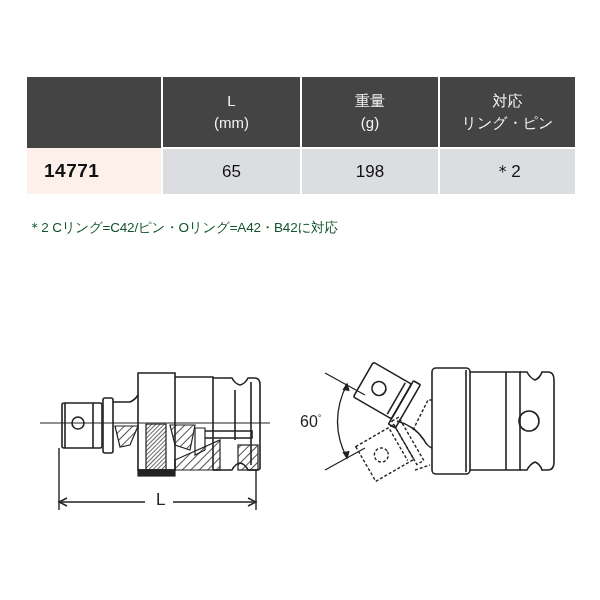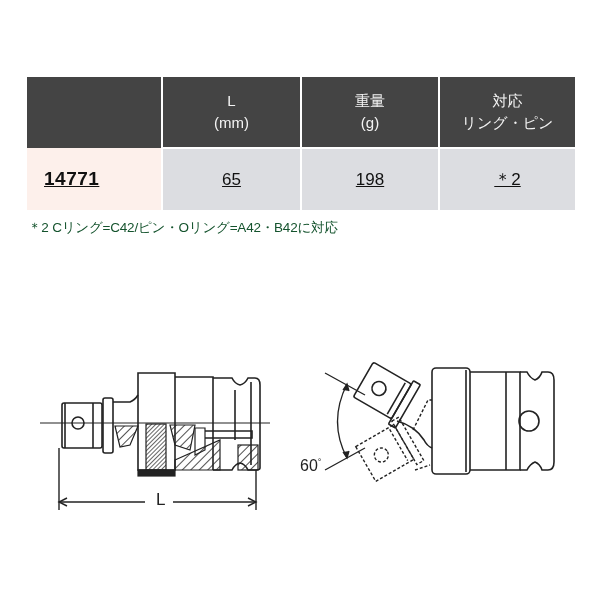--- a/index.html
+++ b/index.html
@@ -4,21 +4,21 @@
 <style>
   html, body { margin: 0; padding: 0; background: #ffffff; }
   body { width: 600px; height: 600px; position: relative; overflow: hidden;
          font-family: "Liberation Sans", "DejaVu Sans", sans-serif; color: #111; }
   .spec-table { position: absolute; left: 27px; top: 77px; width: 548px;
                 border-collapse: collapse; table-layout: fixed; }
   .spec-table th { background: #444444; color: #f4f4f4; font-weight: normal;
                    height: 70px; font-size: 15px; line-height: 22px;
                    border-left: 2px solid #ffffff; padding: 0; text-align: center; }
   .spec-table th:first-child { border-left: none; }
-  .spec-table td { height: 29px; padding: 16px; text-align: center; font-size: 17px; text-decoration: underline; }
+  .spec-table td { height: 29px; padding: 8px; text-align: center; font-size: 17px; }
   .spec-table td.model { text-align: left; padding-left: 17px; background: #fdf0eb;
                          font-weight: bold; font-size: 19px; letter-spacing: 0.5px; }
   .spec-table tr.row-shaded td.val { background: #dcdde1; border-left: 2px solid #fff; border-top: 2px solid #fff; }
   .spec-table tr.row-plain td.val { background: #ffffff; border-left: 2px solid #fff; }
   .footnote { position: absolute; left: 28px; top: 219px; font-size: 13.5px; color: #14532d; letter-spacing: -0.2px; }
   .diagram { position: absolute; }
   .dim-label { position: absolute; font-size: 17px; color: #222; background: #fff; padding: 0 4px; }
   .angle-label { position: absolute; font-size: 16px; color: #222; }
   .angle-label sup { font-size: 9px; }
 </style>
@@ -138,13 +138,13 @@
   </g>
 
   <g fill="none" stroke="#222" stroke-width="1.3">
     <line x1="35" y1="33" x2="75" y2="55"></line>
     <line x1="35" y1="130" x2="75" y2="108"></line>
     <path d="M57 44 Q38 82 57 118"></path>
     <path d="M53 50 L57 44 L59 51" fill="#222"></path>
     <path d="M53 112 L57 118 L59 111" fill="#222"></path>
   </g>
 </svg>
-<div class="angle-label" style="left:300px; top:413px;margin-top:44px;"><span>60</span><sup>°</sup></div>
+<div class="angle-label" style="left:300px; top:413px;"><span>60</span><sup>°</sup></div>
 
 </body></html>

